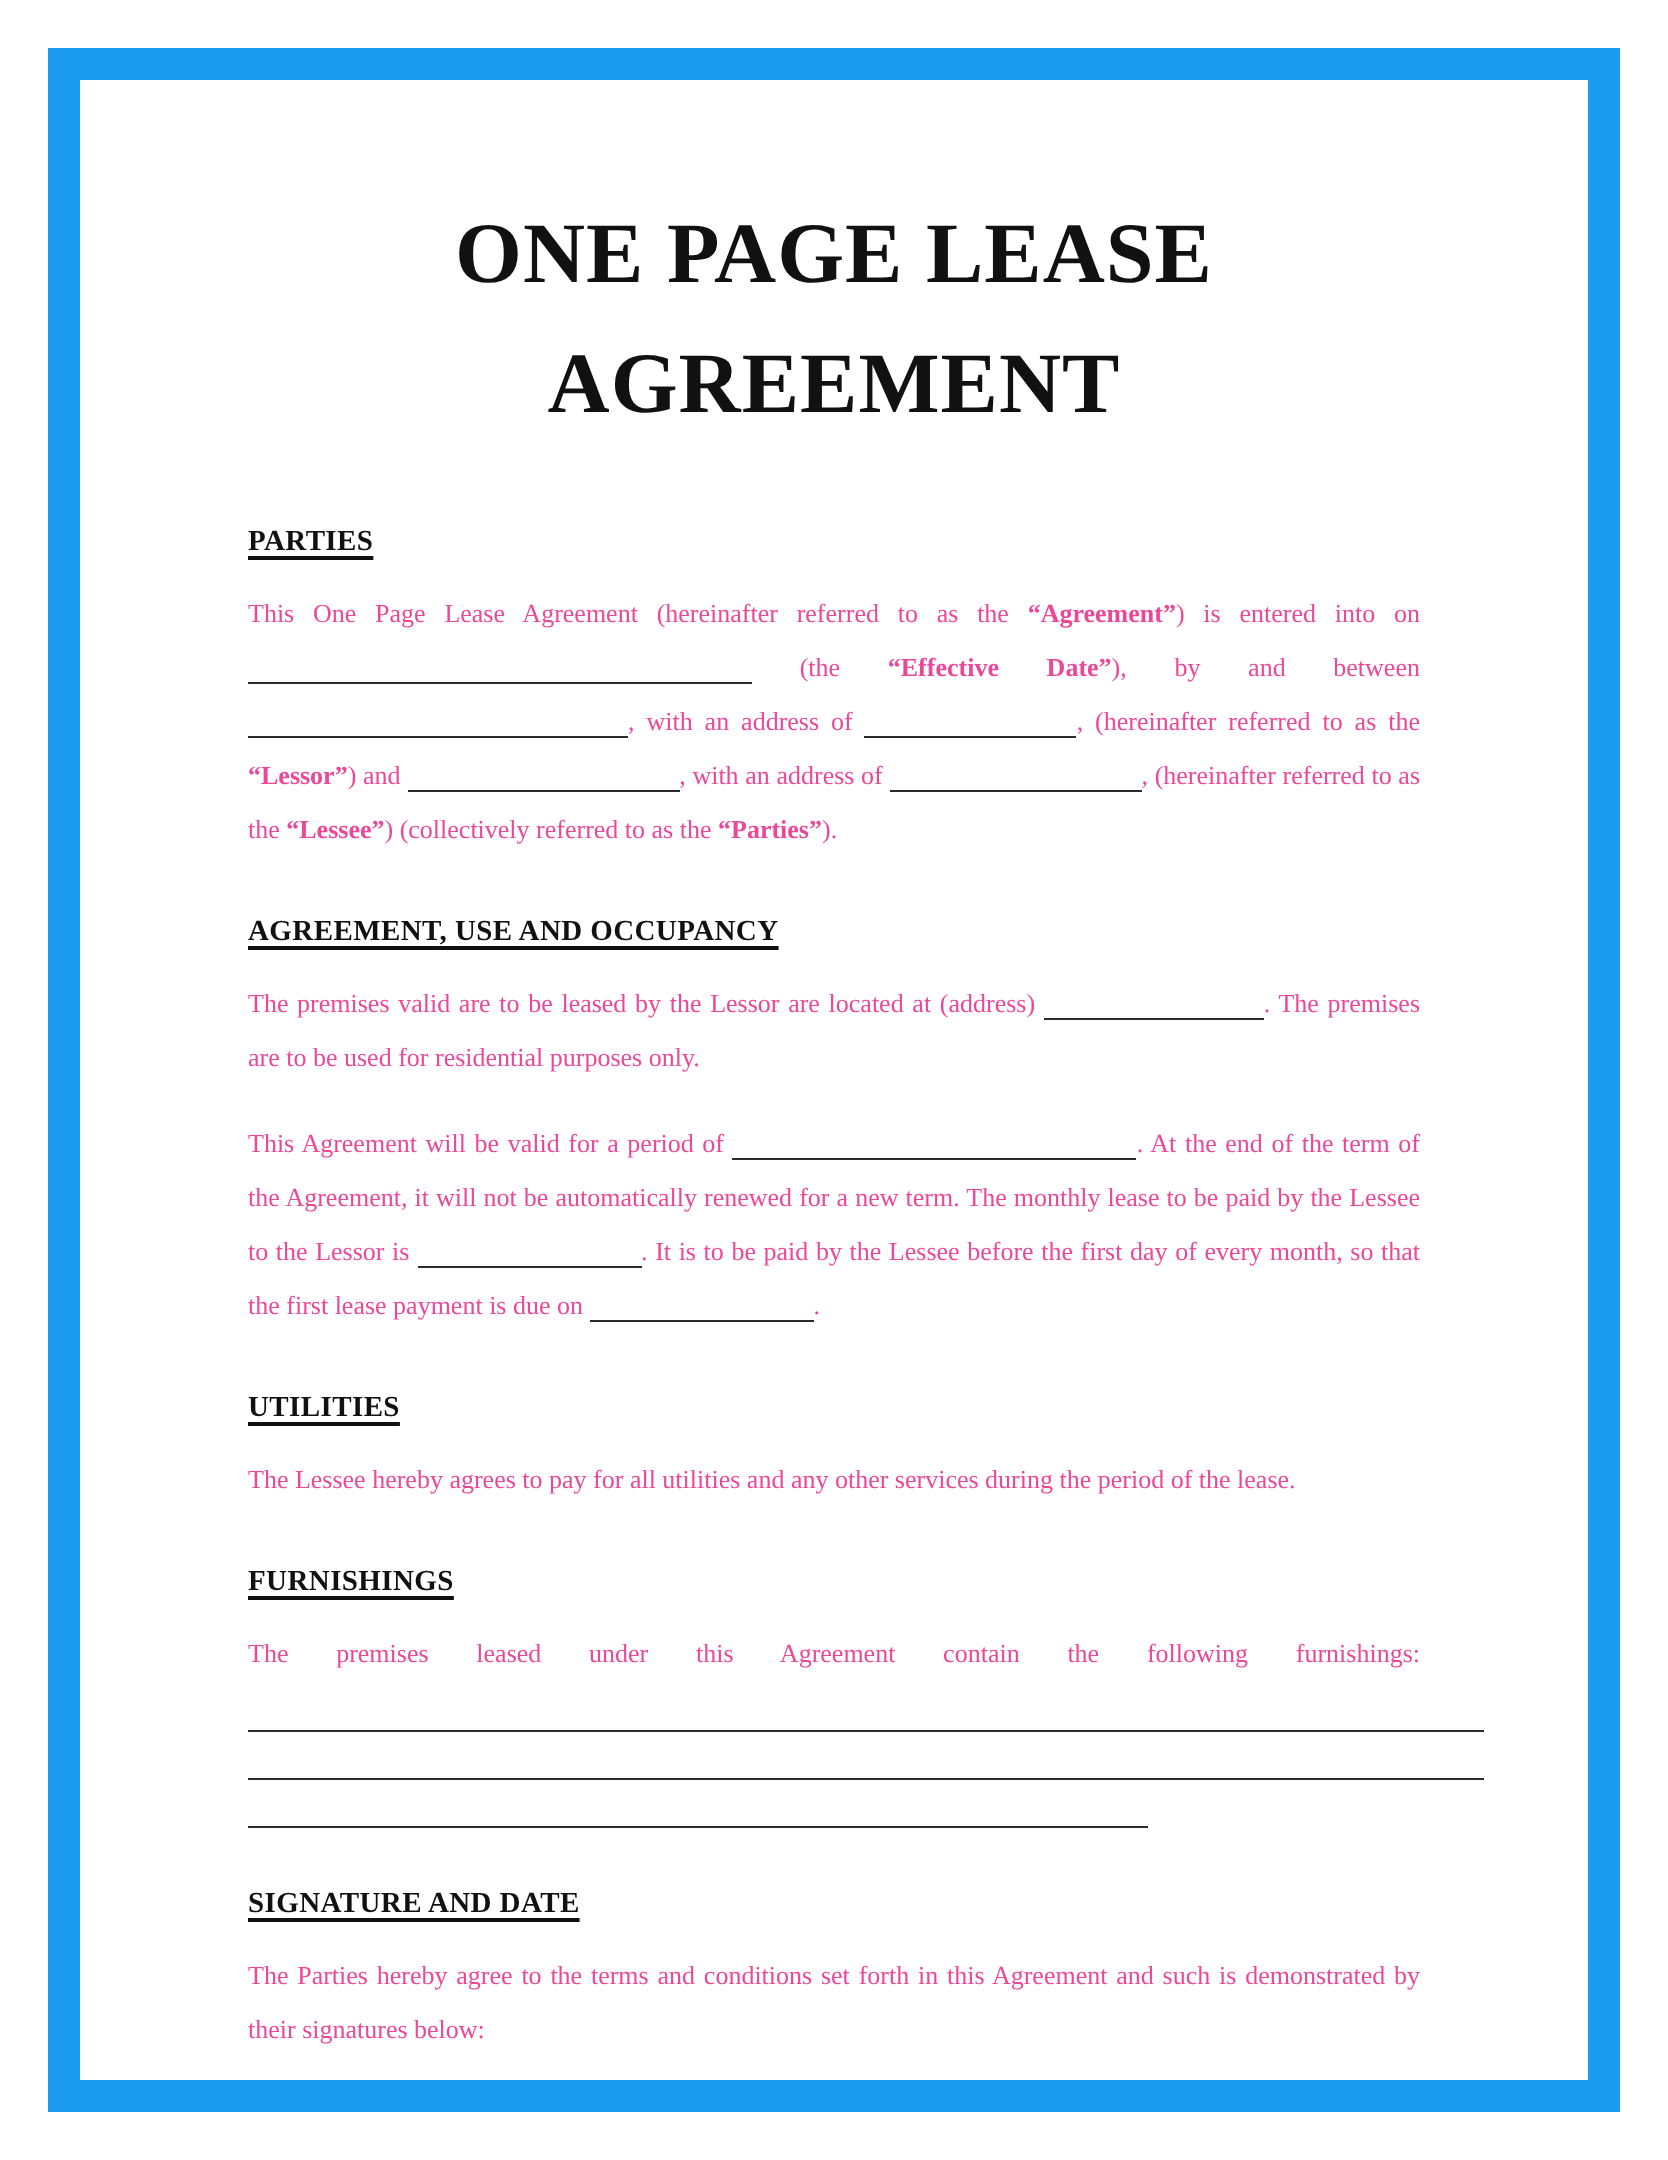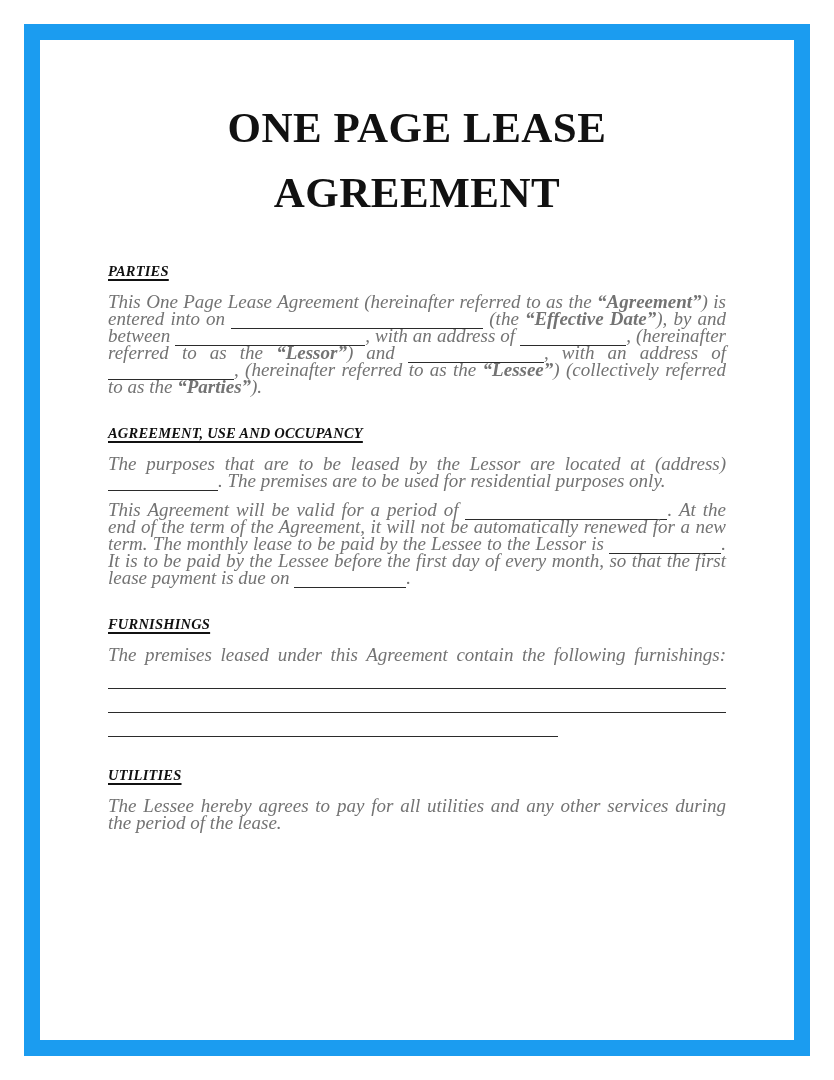--- a/index.html
+++ b/index.html
@@ -35,38 +35,38 @@
   h1.doc-title {
     margin: 0 auto 36px auto;
     max-width: 560px;
     text-align: center;
     font-size: 43px;
     line-height: 1.5;
     font-weight: 700;
     letter-spacing: 0.5px;
     color: #111111;
   }
-  .doc-section { margin: 0; font-style: italic; }
+  .doc-section { margin: 16px; }
   h2.sec-heading {
     margin: 28px 0 0 0;
     font-size: 14.5px;
     line-height: 20px;
     font-weight: 700;
     letter-spacing: 0.2px;
     color: #111111;
     text-decoration: underline;
     text-decoration-thickness: 1.5px;
     text-underline-offset: 3px;
   }
   p.para {
     margin: 12px 0 0 0;
-    font-size: 19px;
-    line-height: 17px;
+    font-size: 13px;
+    line-height: 27px;
     text-align: justify;
-    color: #737373;
+    color: #ec4899;
   }
   p.para.stretch {
     text-align-last: justify;
   }
   .b { font-weight: 700; }
   .blank {
     display: inline-block;
     height: 15px;
     margin-bottom: -3.5px;
     border-bottom: 1.4px solid #2b2b2b;
@@ -84,32 +84,36 @@
   <div class="frame" style="border-color: rgb(27, 156, 240);">
     <div class="page">
       <h1 class="doc-title">ONE PAGE LEASE AGREEMENT</h1>
       <main>
           <section class="doc-section">
             <h2 class="sec-heading">PARTIES</h2>
             <p class="para"><span>This One Page Lease Agreement (hereinafter referred to as the </span><span class="b">“Agreement”</span><span>) is entered into on </span><span class="blank" style="width: 252px;"></span><span> (the </span><span class="b">“Effective Date”</span><span>), by and between </span><span class="blank" style="width: 190px;"></span><span>, with an address of </span><span class="blank" style="width: 106px;"></span><span>, (hereinafter referred to as the </span><span class="b">“Lessor”</span><span>) and </span><span class="blank" style="width: 136px;"></span><span>, with an address of </span><span class="blank" style="width: 126px;"></span><span>, (hereinafter referred to as the </span><span class="b">“Lessee”</span><span>) (collectively referred to as the </span><span class="b">“Parties”</span><span>).</span></p>
           </section>
           <section class="doc-section">
             <h2 class="sec-heading">AGREEMENT, USE AND OCCUPANCY</h2>
-            <p class="para"><span>The purposes that are to be leased by the Lessor are located at (address) </span><span class="blank" style="width: 110px;"></span><span>. The premises are to be used for residential purposes only.</span></p>
+            <p class="para"><span>The premises valid are to be leased by the Lessor are located at (address) </span><span class="blank" style="width: 110px;"></span><span>. The premises are to be used for residential purposes only.</span></p>
           </section>
           <section class="doc-section">
             <p class="para"><span>This Agreement will be valid for a period of </span><span class="blank" style="width: 202px;"></span><span>. At the end of the term of the Agreement, it will not be automatically renewed for a new term. The monthly lease to be paid by the Lessee to the Lessor is </span><span class="blank" style="width: 112px;"></span><span>. It is to be paid by the Lessee before the first day of every month, so that the first lease payment is due on </span><span class="blank" style="width: 112px;"></span><span>.</span></p>
+          </section>
+          <section class="doc-section">
+            <h2 class="sec-heading">UTILITIES</h2>
+            <p class="para"><span>The Lessee hereby agrees to pay for all utilities and any other services during the period of the lease.</span></p>
           </section>
           <section class="doc-section">
             <h2 class="sec-heading">FURNISHINGS</h2>
             <p class="para stretch"><span>The premises leased under this Agreement contain the following furnishings:</span></p>
             <div class="fill-line" style="width: 618px;"></div>
             <div class="fill-line" style="width: 618px;"></div>
             <div class="fill-line" style="width: 450px;"></div>
           </section>
           <section class="doc-section">
-            <h2 class="sec-heading">UTILITIES</h2>
-            <p class="para"><span>The Lessee hereby agrees to pay for all utilities and any other services during the period of the lease.</span></p>
+            <h2 class="sec-heading">SIGNATURE AND DATE</h2>
+            <p class="para"><span>The Parties hereby agree to the terms and conditions set forth in this Agreement and such is demonstrated by their signatures below:</span></p>
           </section>
         </main>
     </div>
   </div>
 </div>
 
 </body></html>

